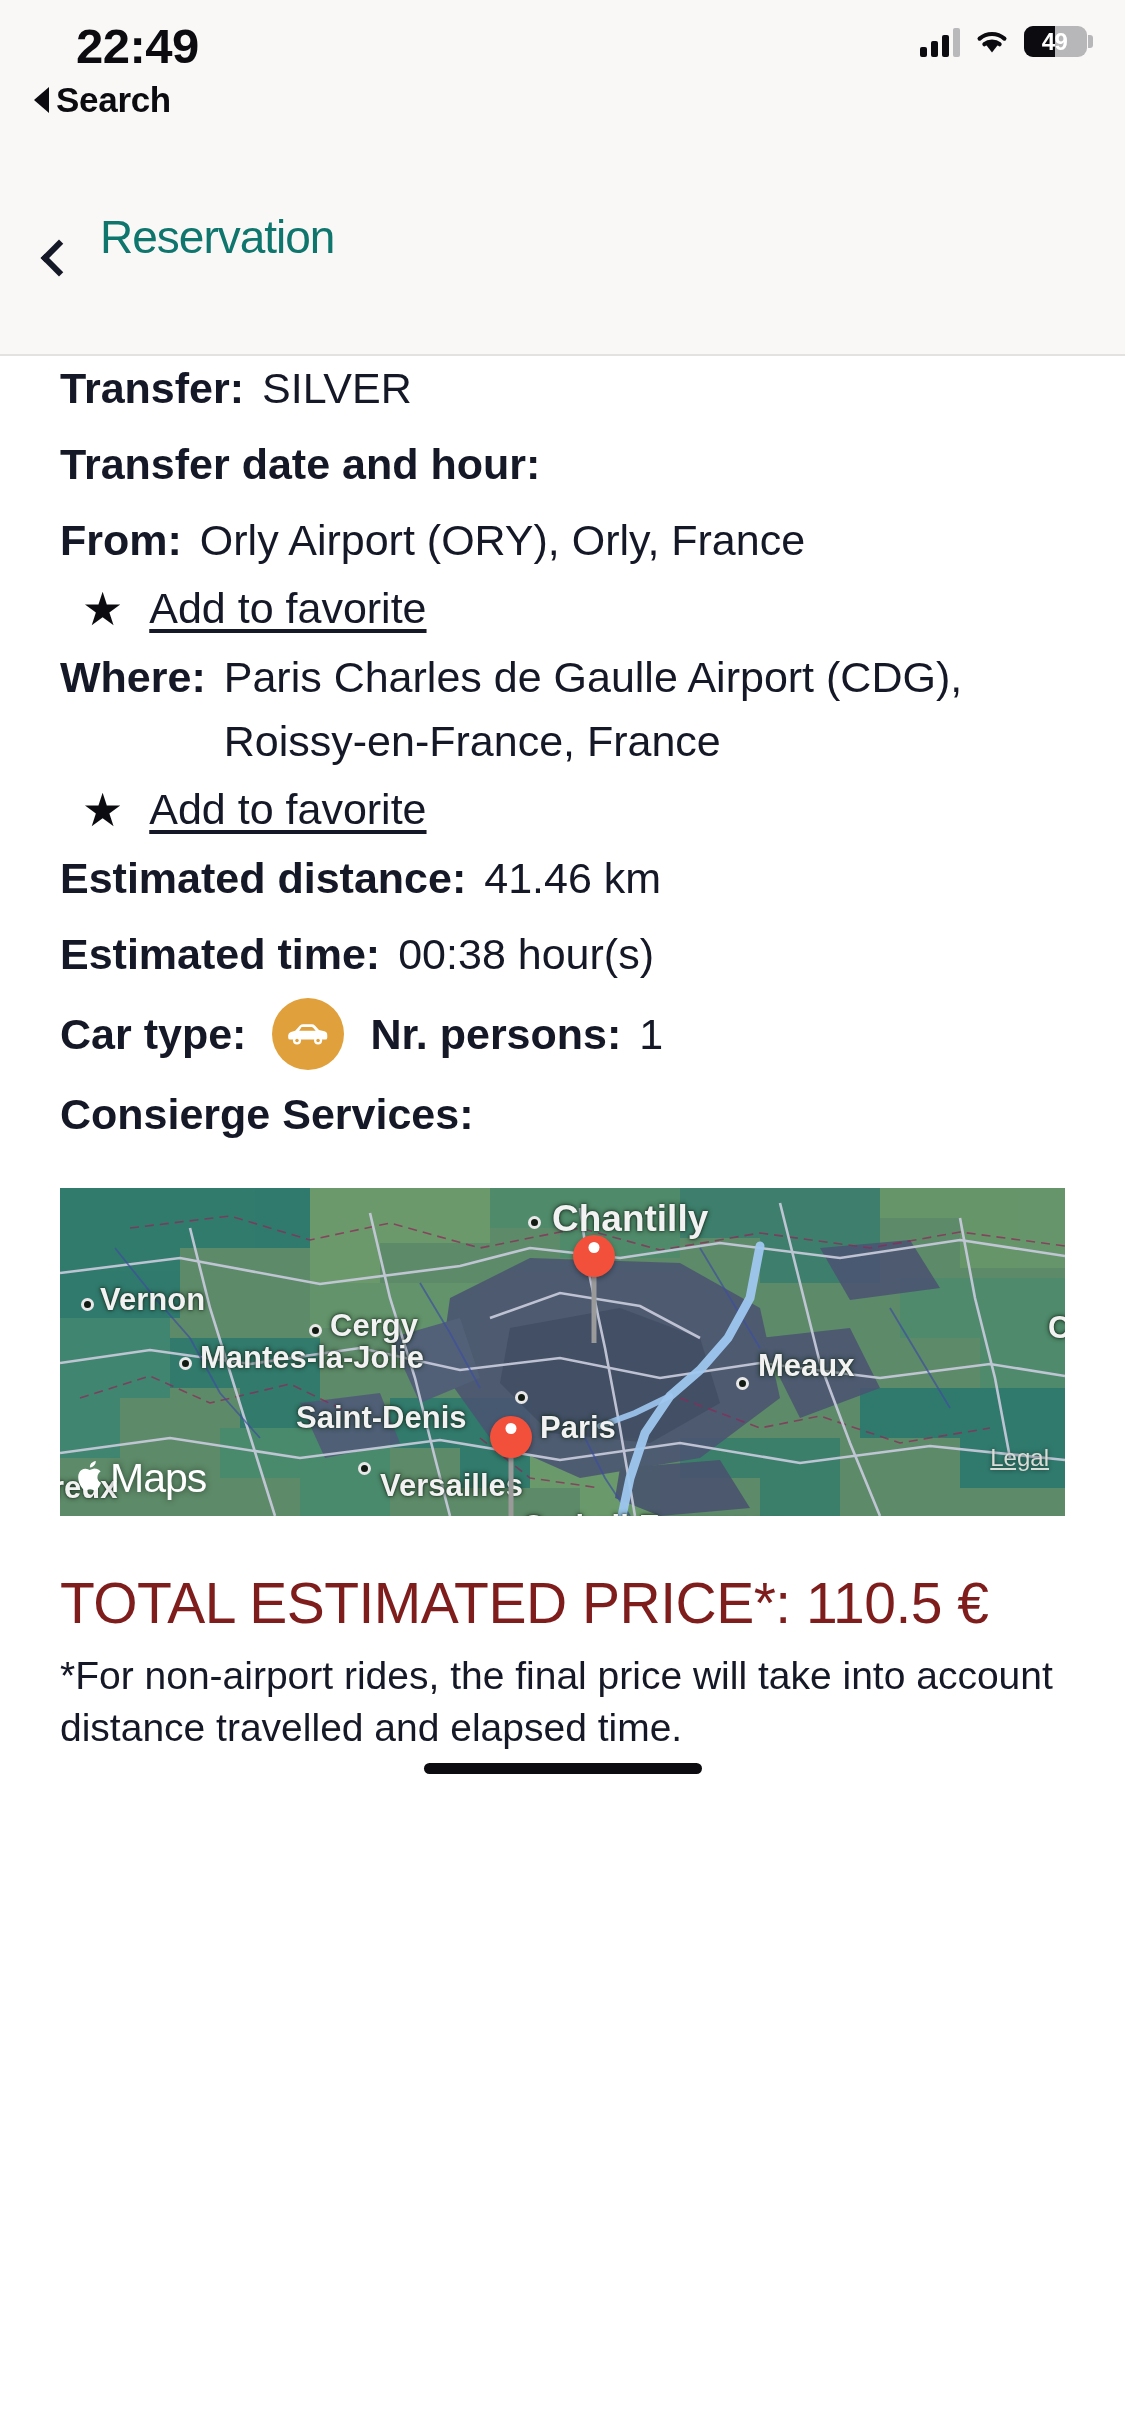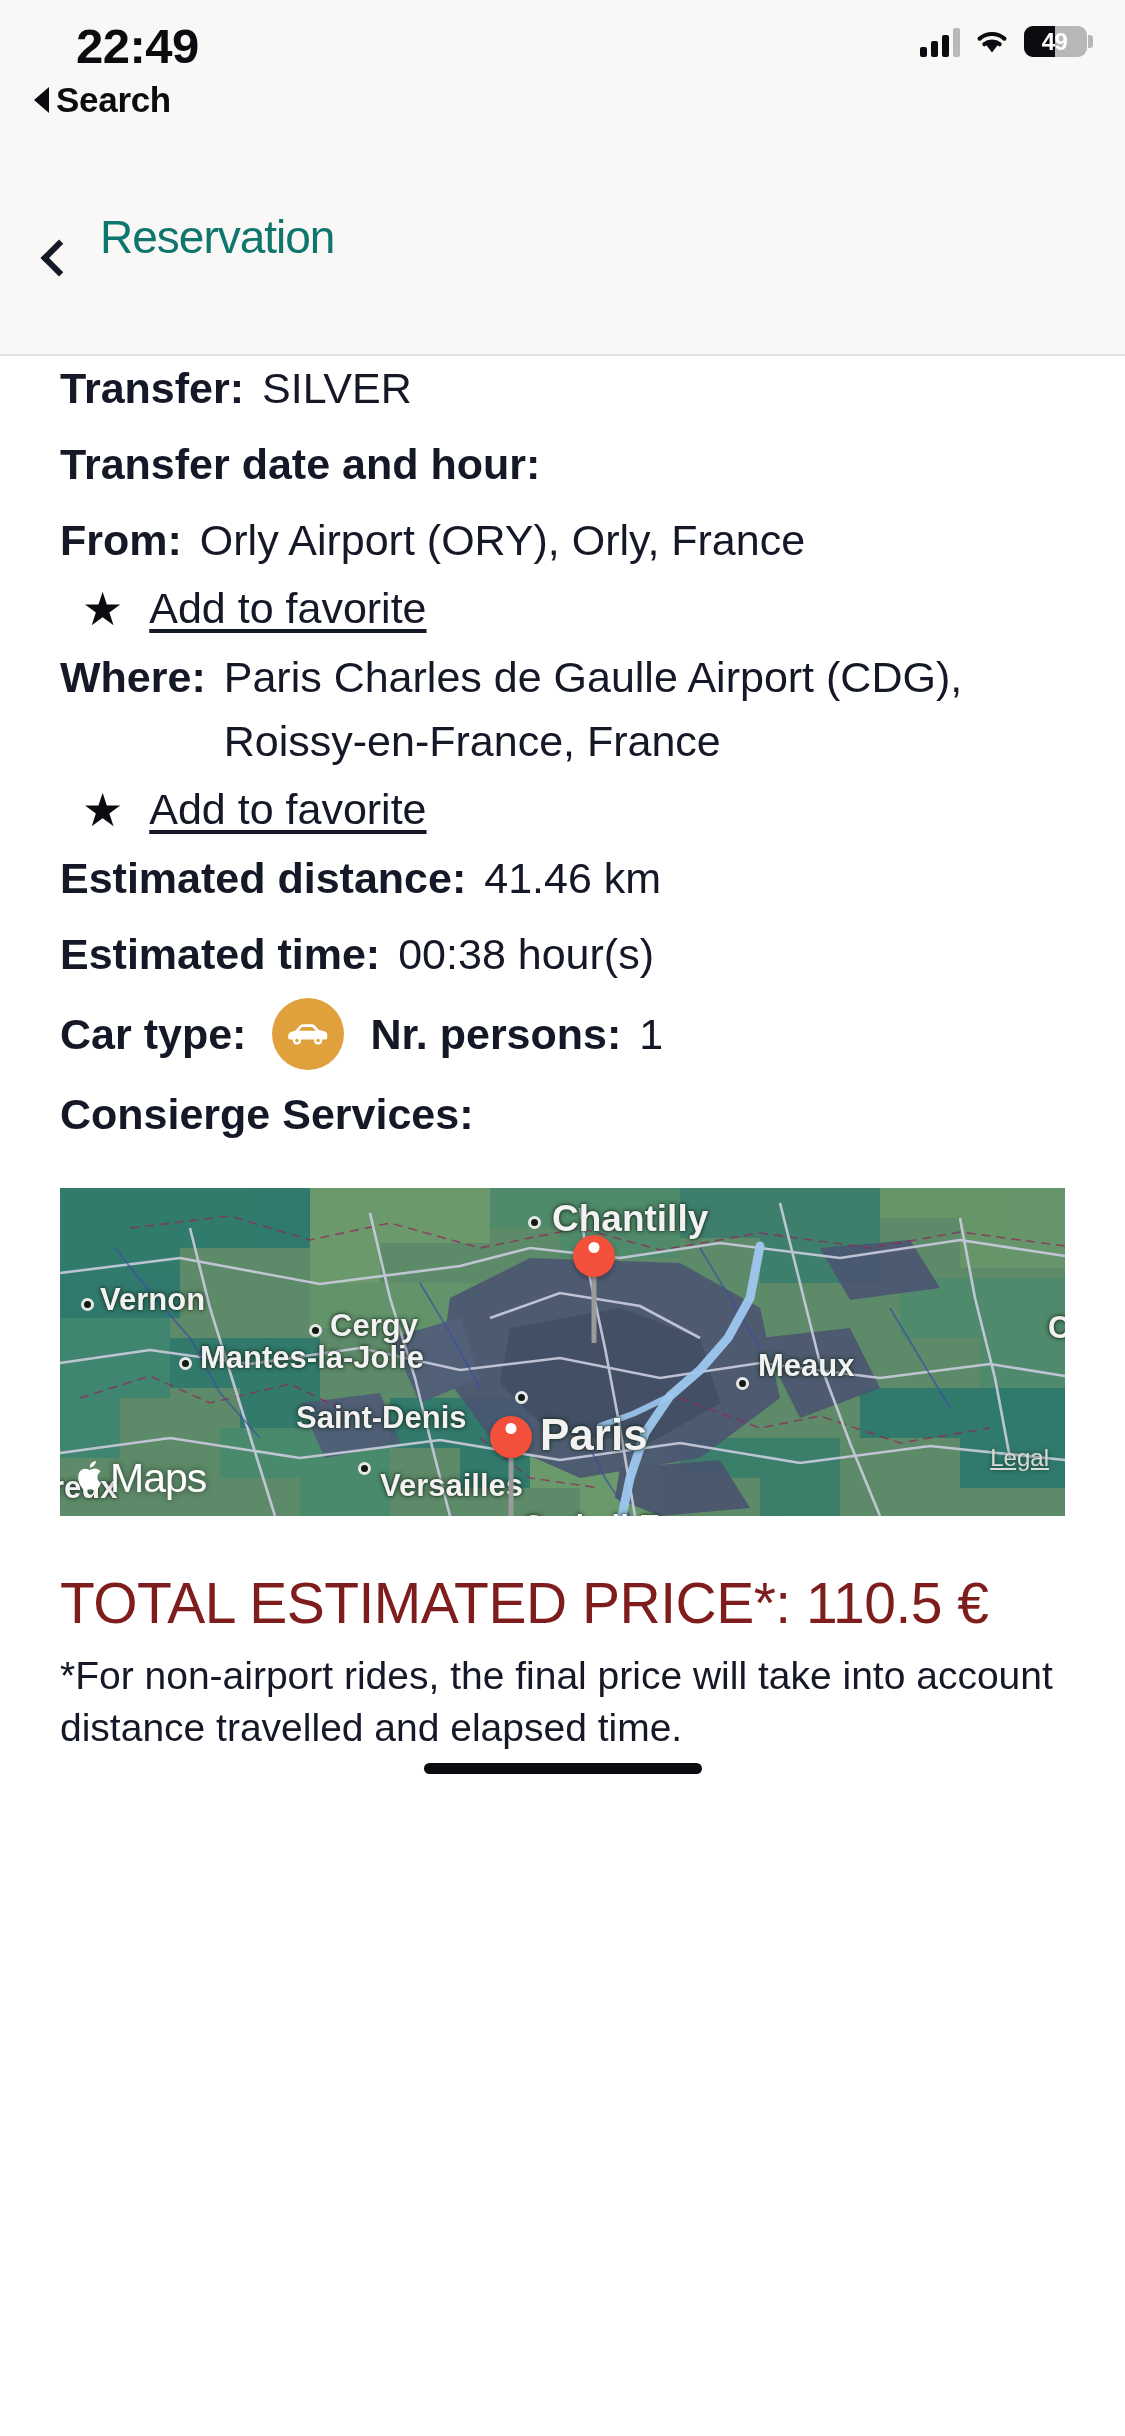--- a/index.html
+++ b/index.html
@@ -356,21 +356,21 @@
 
       <span class="map-label" style="left:140px;top:152px;font-size:31px;">Mantes-la-Jolie</span>
       <span class="dot" style="left:119px;top:169px;"></span>
 
       <span class="map-label" style="left:236px;top:212px;font-size:31px;">Saint-Denis</span>
       <span class="dot" style="left:455px;top:203px;"></span>
 
       <span class="map-label" style="left:698px;top:160px;font-size:31px;">Meaux</span>
       <span class="dot" style="left:676px;top:189px;"></span>
 
-      <span class="map-label" style="left:480px;top:222px;font-size:44px;">Paris</span>
+      <span class="map-label" style="left:480px;top:222px;font-size:31px;">Paris</span>
 
       <span class="map-label" style="left:320px;top:280px;font-size:31px;">Versailles</span>
       <span class="dot" style="left:298px;top:274px;"></span>
 
       <span class="map-label" style="left:-8px;top:282px;font-size:31px;">reux</span>
 
       <span class="map-label" style="left:462px;top:321px;font-size:31px;">Corbeil-Essonnes</span>
 
       <span class="map-label" style="left:988px;top:122px;font-size:31px;">Ch</span>
 

